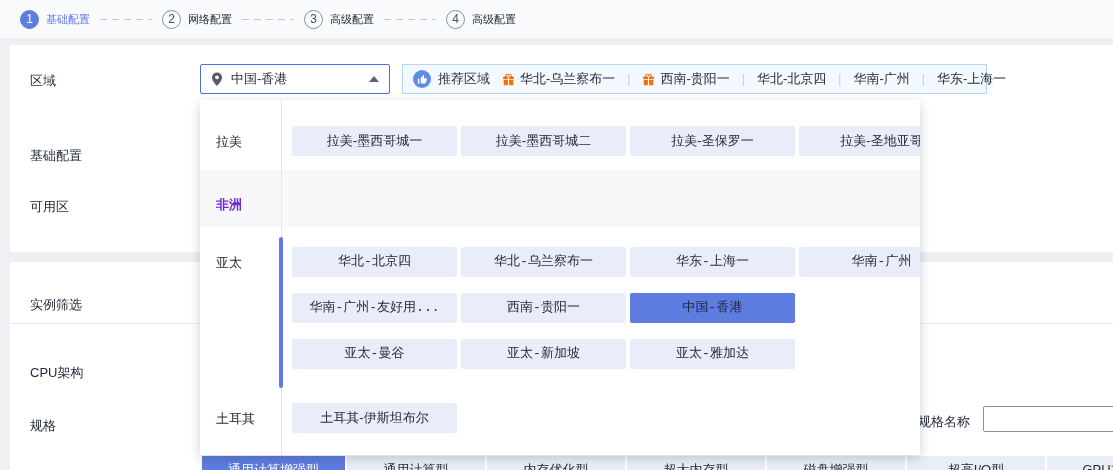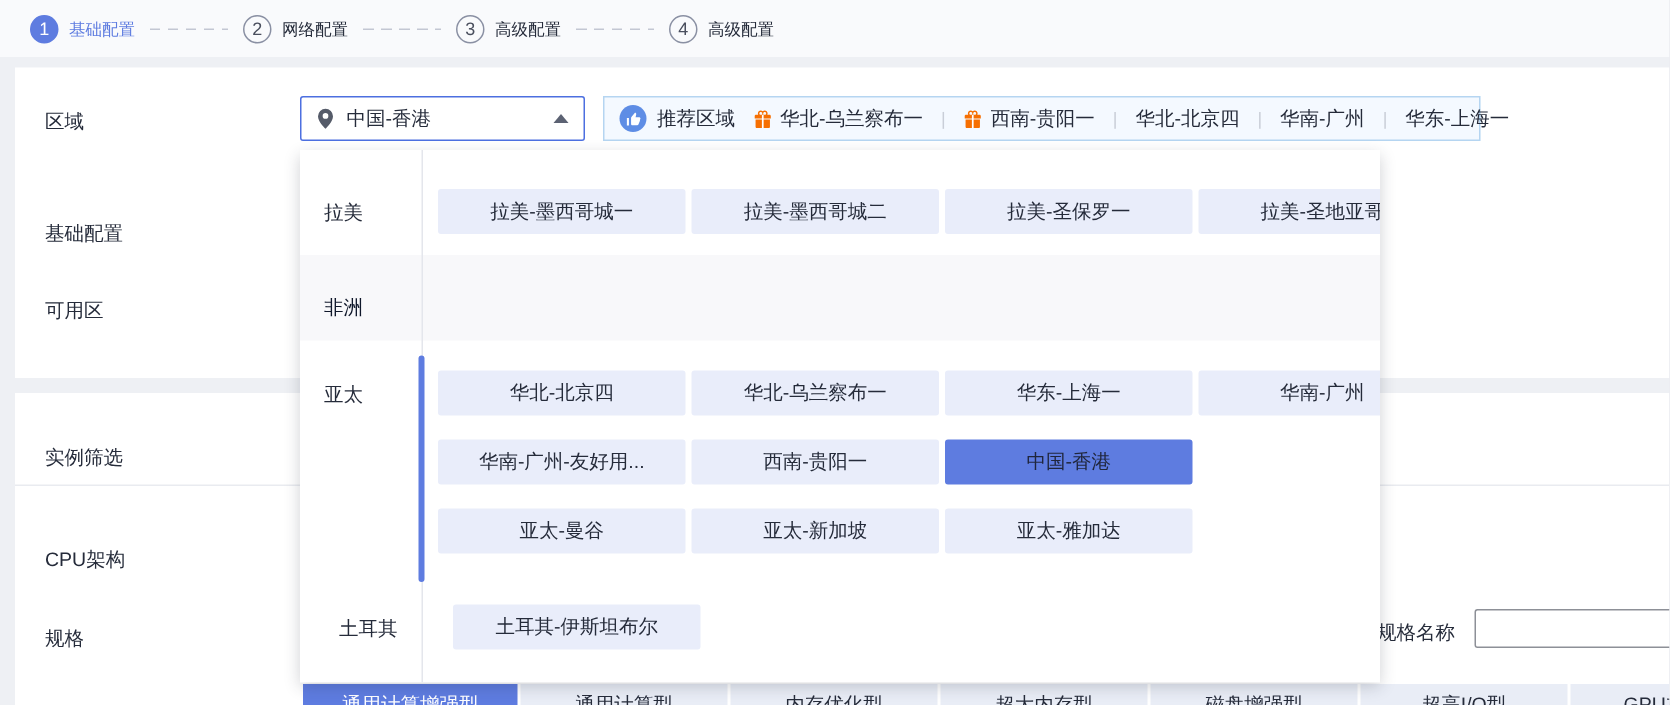--- a/index.html
+++ b/index.html
@@ -63,25 +63,25 @@
   
   .dropdown-panel{ position:absolute; left:200px; top:100px; width:720px; height:355px;
     background:#fff; box-shadow:0 3px 10px rgba(40,46,60,.22); z-index:10; overflow:hidden; }
   .dd-vline{ position:absolute; left:81px; top:0; bottom:0; width:1px; background:#e4e6ec; }
   .dd-scroll-thumb{ position:absolute; left:79px; top:137px; width:4px; height:151px;
     background:#5e7ce0; border-radius:2px; z-index:3; }
   .dd-section{ display:flex; }
   .dd-section.shaded{ background:#f8f8fa; }
   .dd-section.s0{ padding:26px 0 14px; }
   .dd-section.s1{ padding:19px 0 13px; }
-  .dd-section.s2{ padding:20px 0 20px; }
-  .dd-section.s3{ padding:14px 10px 16px; }
+  .dd-section.s2{ padding:20px 0 20px;font-family:Liberation Mono, monospace; }
+  .dd-section.s3{ padding:14px 0 16px; }
   .dd-cat{ width:92px; padding-left:16px; padding-top:7px; font-size:13px;
     color:#252b3a; cursor:pointer; flex:0 0 auto; }
-  .dd-cat.active{ color:#0f172a; }
+  .dd-cat.active{ color:#6d28d9;font-weight:bold; }
   .dd-rows{ flex:1; }
   .dd-row{ display:flex; gap:4px; }
   .dd-row:not(:last-child){ margin-bottom:16px; }
   .region-btn{ width:165px; height:30px; line-height:30px; text-align:center;
     background:#e9edfa; color:#252b3a; font-size:13px; border-radius:2px; cursor:pointer;
     overflow:hidden; white-space:nowrap; }
   .region-btn.selected{ background:#5e7ce0; color:#20263c; }
 
   svg{ display:block; }
 </style>

